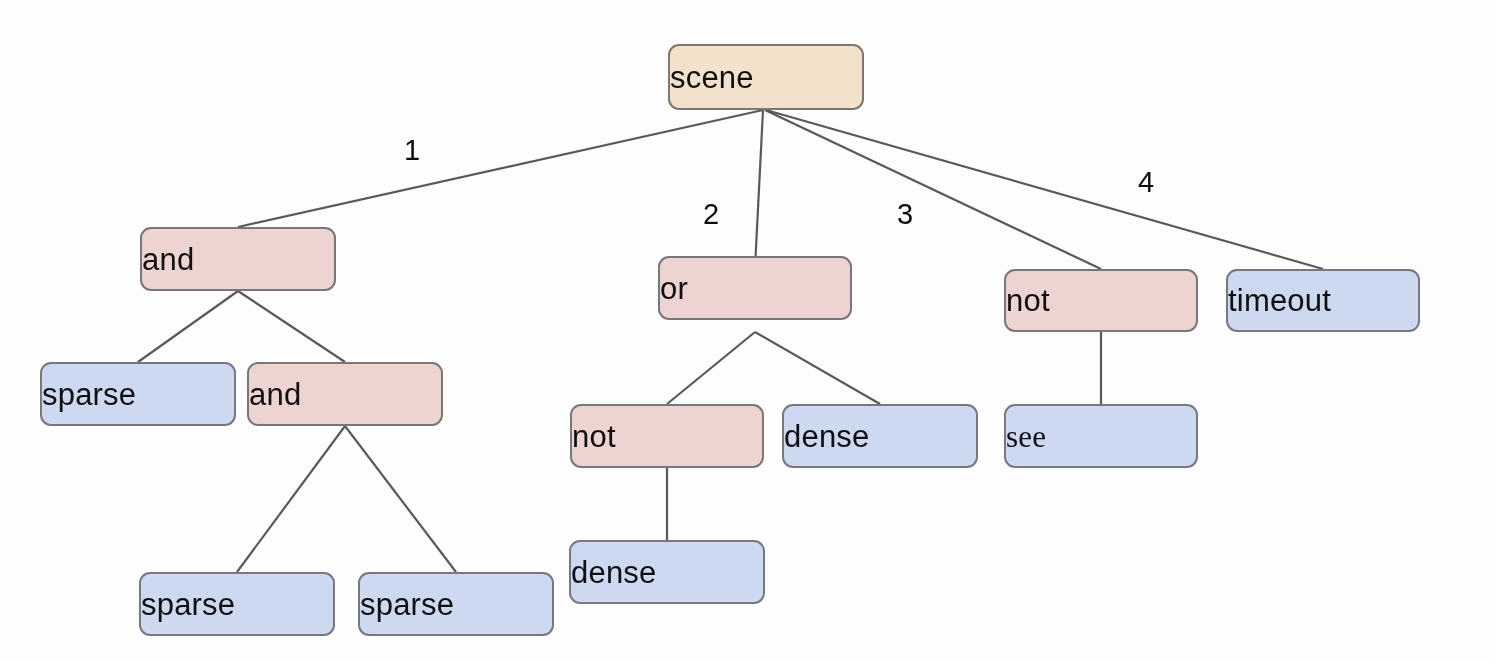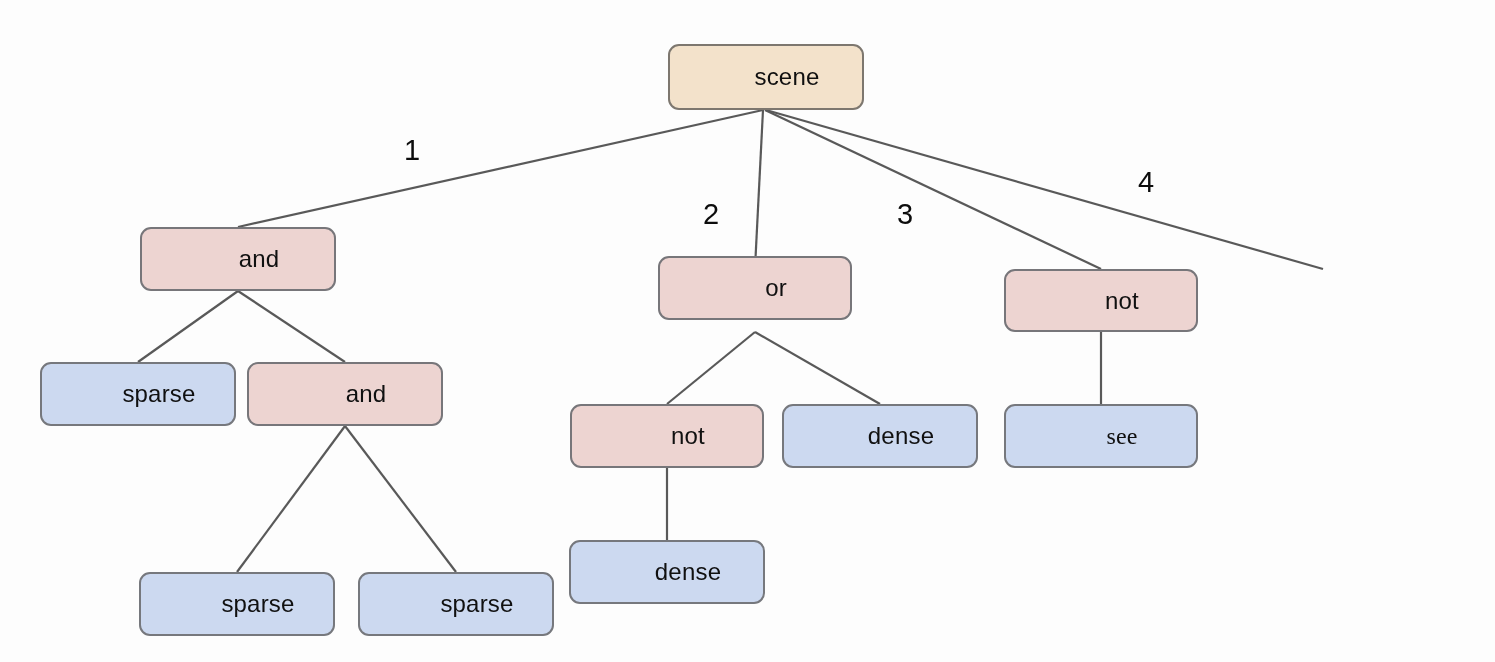--- a/index.html
+++ b/index.html
@@ -31,30 +31,29 @@
     left: 0;
     top: 0;
     width: 1495px;
     height: 662px;
   }
   .node {
     position: absolute;
     box-sizing: border-box;
     display: flex;
     align-items: center;
-    justify-content: center;
+    justify-content: flex-start;
     border-radius: 11px;
     border: 2px solid #77777a;
     color: #101010;
-    font-size: 24px;
+    font-size: 31px;
     line-height: 1;
     letter-spacing: 0.2px;
     white-space: nowrap;
     font-family: "Liberation Sans", sans-serif;
-    padding-left: 42px;
   }
   .node.root   { background: #f3e2cb; border-color: #7d776f; }
   .node.op     { background: #edd4d1; border-color: #77767a; }
   .node.leaf   { background: #ccd9f0; border-color: #76787d; }
 
   .edge-label {
     position: absolute;
     font-size: 29px;
     color: #0c0c0c;
     font-family: "Liberation Sans", sans-serif;
@@ -88,20 +87,23 @@
       </div>
       <div class="node op" style="left: 140px; top: 227px; width: 196px; height: 64px;">
         <span>and</span>
       </div>
       <div class="node op" style="left: 658px; top: 256px; width: 194px; height: 64px;">
         <span>or</span>
       </div>
       <div class="node op" style="left: 1004px; top: 269px; width: 194px; height: 63px;">
         <span>not</span>
       </div>
+      <div class="node leaf" style="left: 1226px; top: 269px; width: 194px; height: 63px;">
+        <span>timeout</span>
+      </div>
       <div class="node leaf" style="left: 40px; top: 362px; width: 196px; height: 64px;">
         <span>sparse</span>
       </div>
       <div class="node op" style="left: 247px; top: 362px; width: 196px; height: 64px;">
         <span>and</span>
       </div>
       <div class="node op" style="left: 570px; top: 404px; width: 194px; height: 64px;">
         <span>not</span>
       </div>
       <div class="node leaf" style="left: 782px; top: 404px; width: 196px; height: 64px;">

